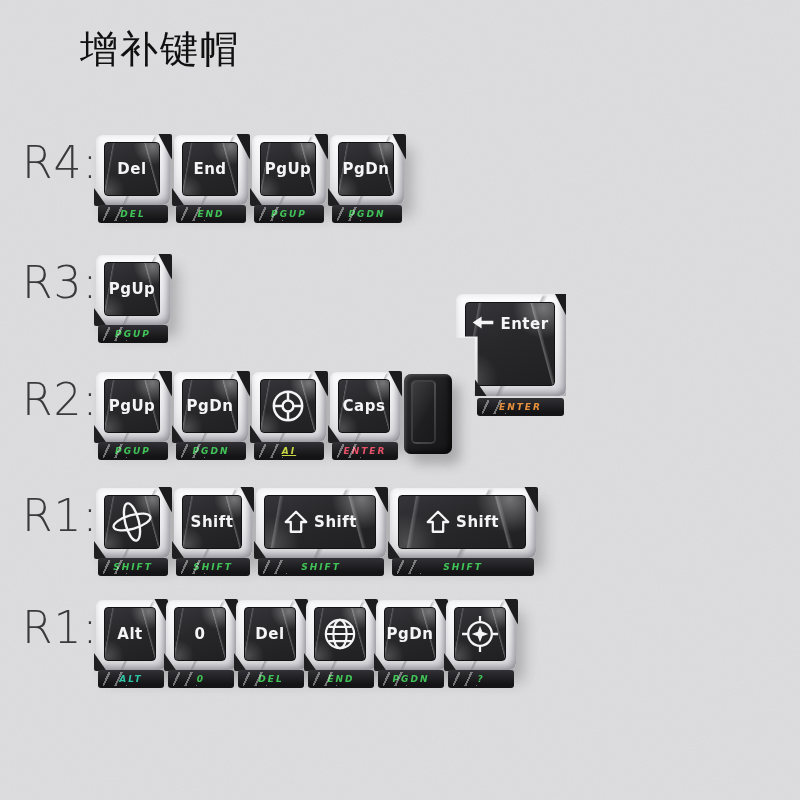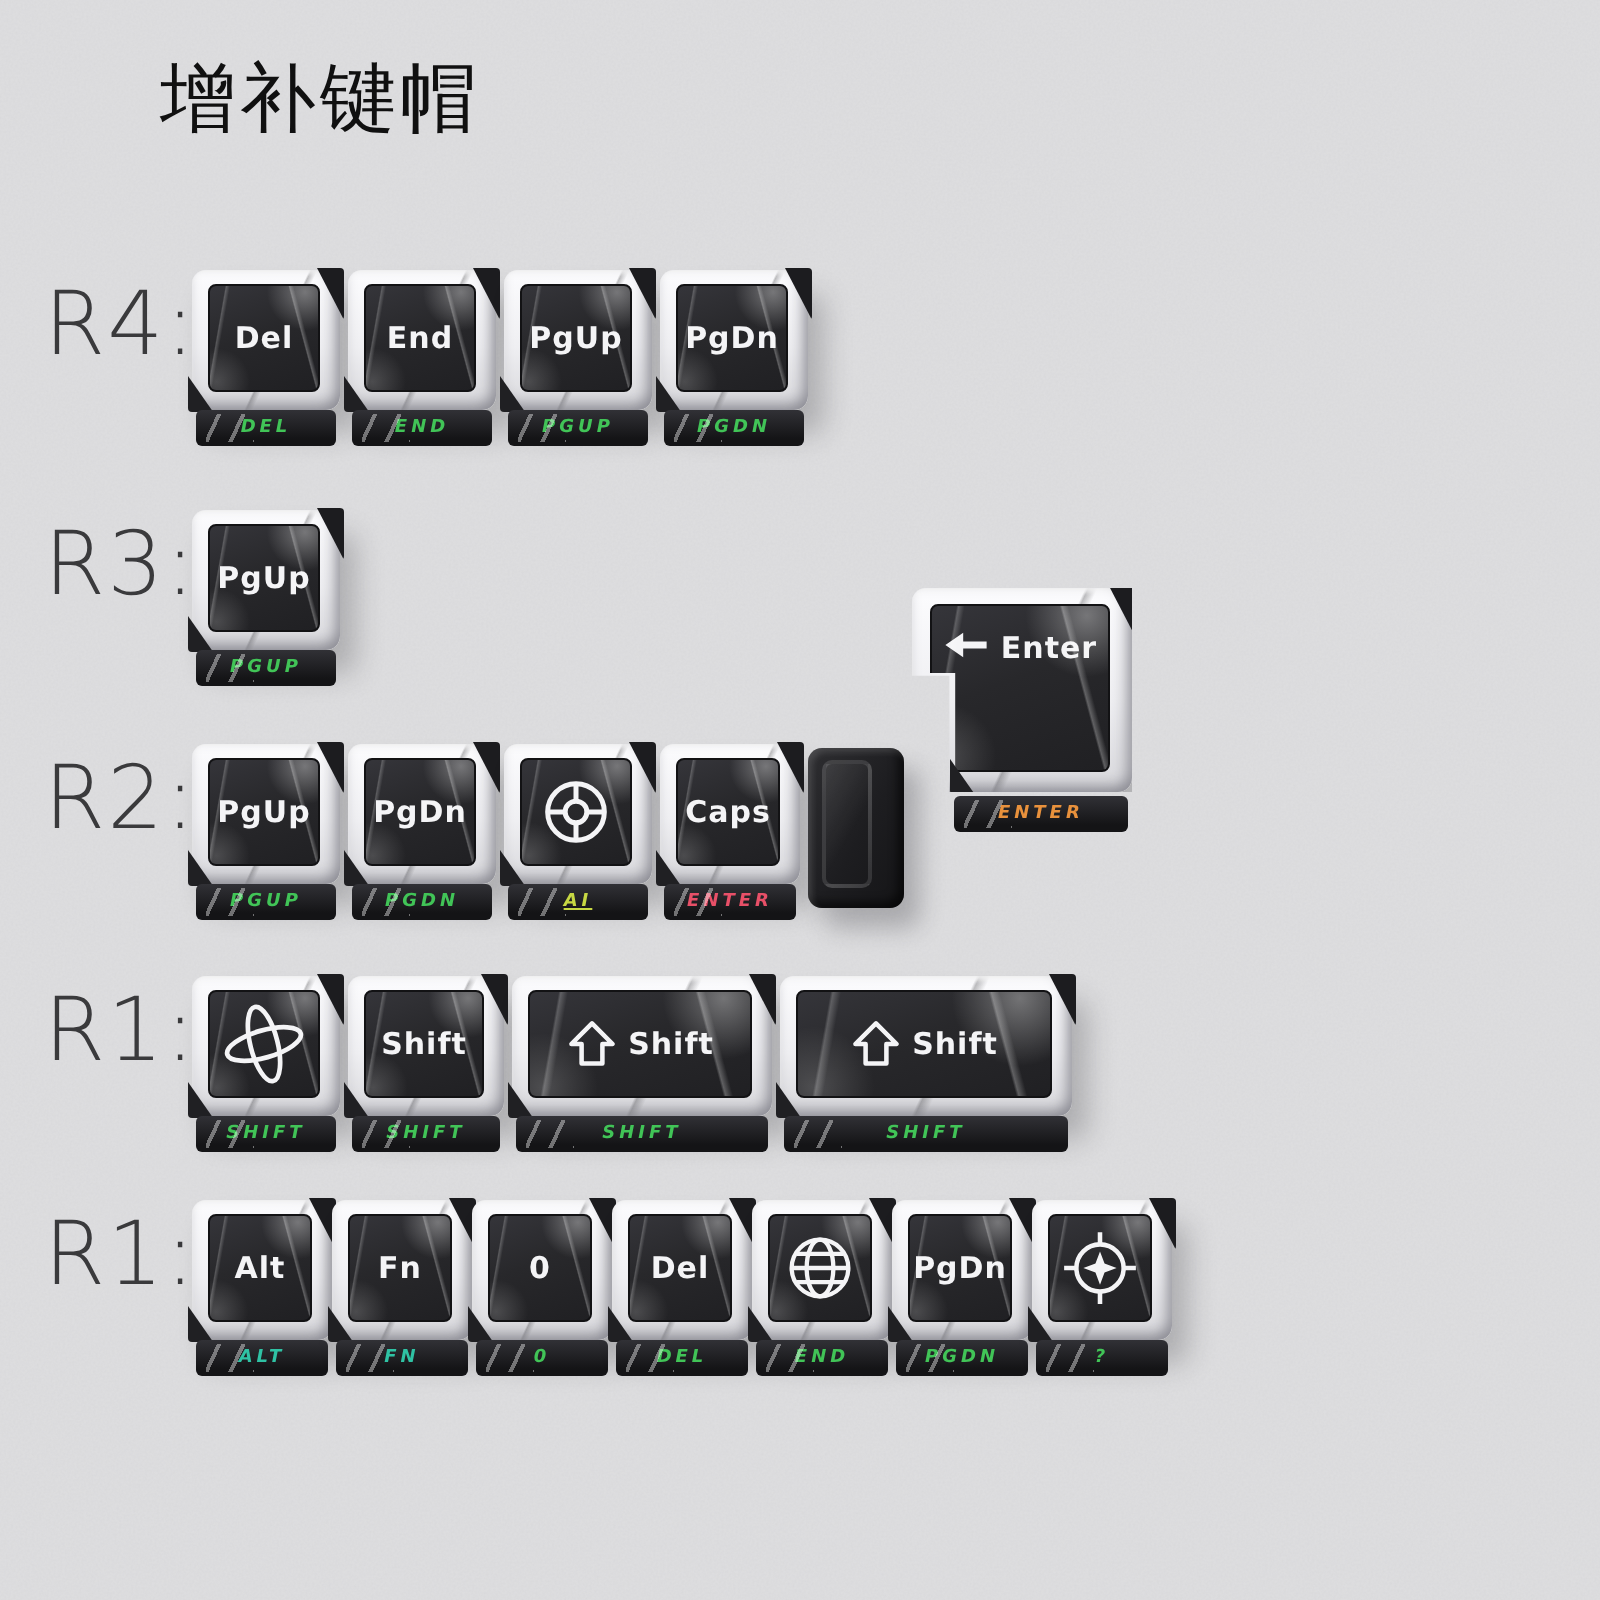--- a/index.html
+++ b/index.html
@@ -283,28 +283,20 @@
             <div class="cap">
               <div class="cap-top">
                 <span>Alt</span>
               </div>
             </div>
             <div class="key-front" style="color: rgb(47, 194, 164);">ALT</div>
           </div>
           <div class="key" style="width: 70px;">
             <div class="cap">
               <div class="cap-top">
-                <span>Fn</span>
-              </div>
-            </div>
-            <div class="key-front" style="color: rgb(47, 194, 164);">FN</div>
-          </div>
-          <div class="key" style="width: 70px;">
-            <div class="cap">
-              <div class="cap-top">
                 <span>0</span>
               </div>
             </div>
             <div class="key-front" style="color: rgb(65, 196, 87);">0</div>
           </div>
           <div class="key" style="width: 70px;">
             <div class="cap">
               <div class="cap-top">
                 <span>Del</span>
               </div>

